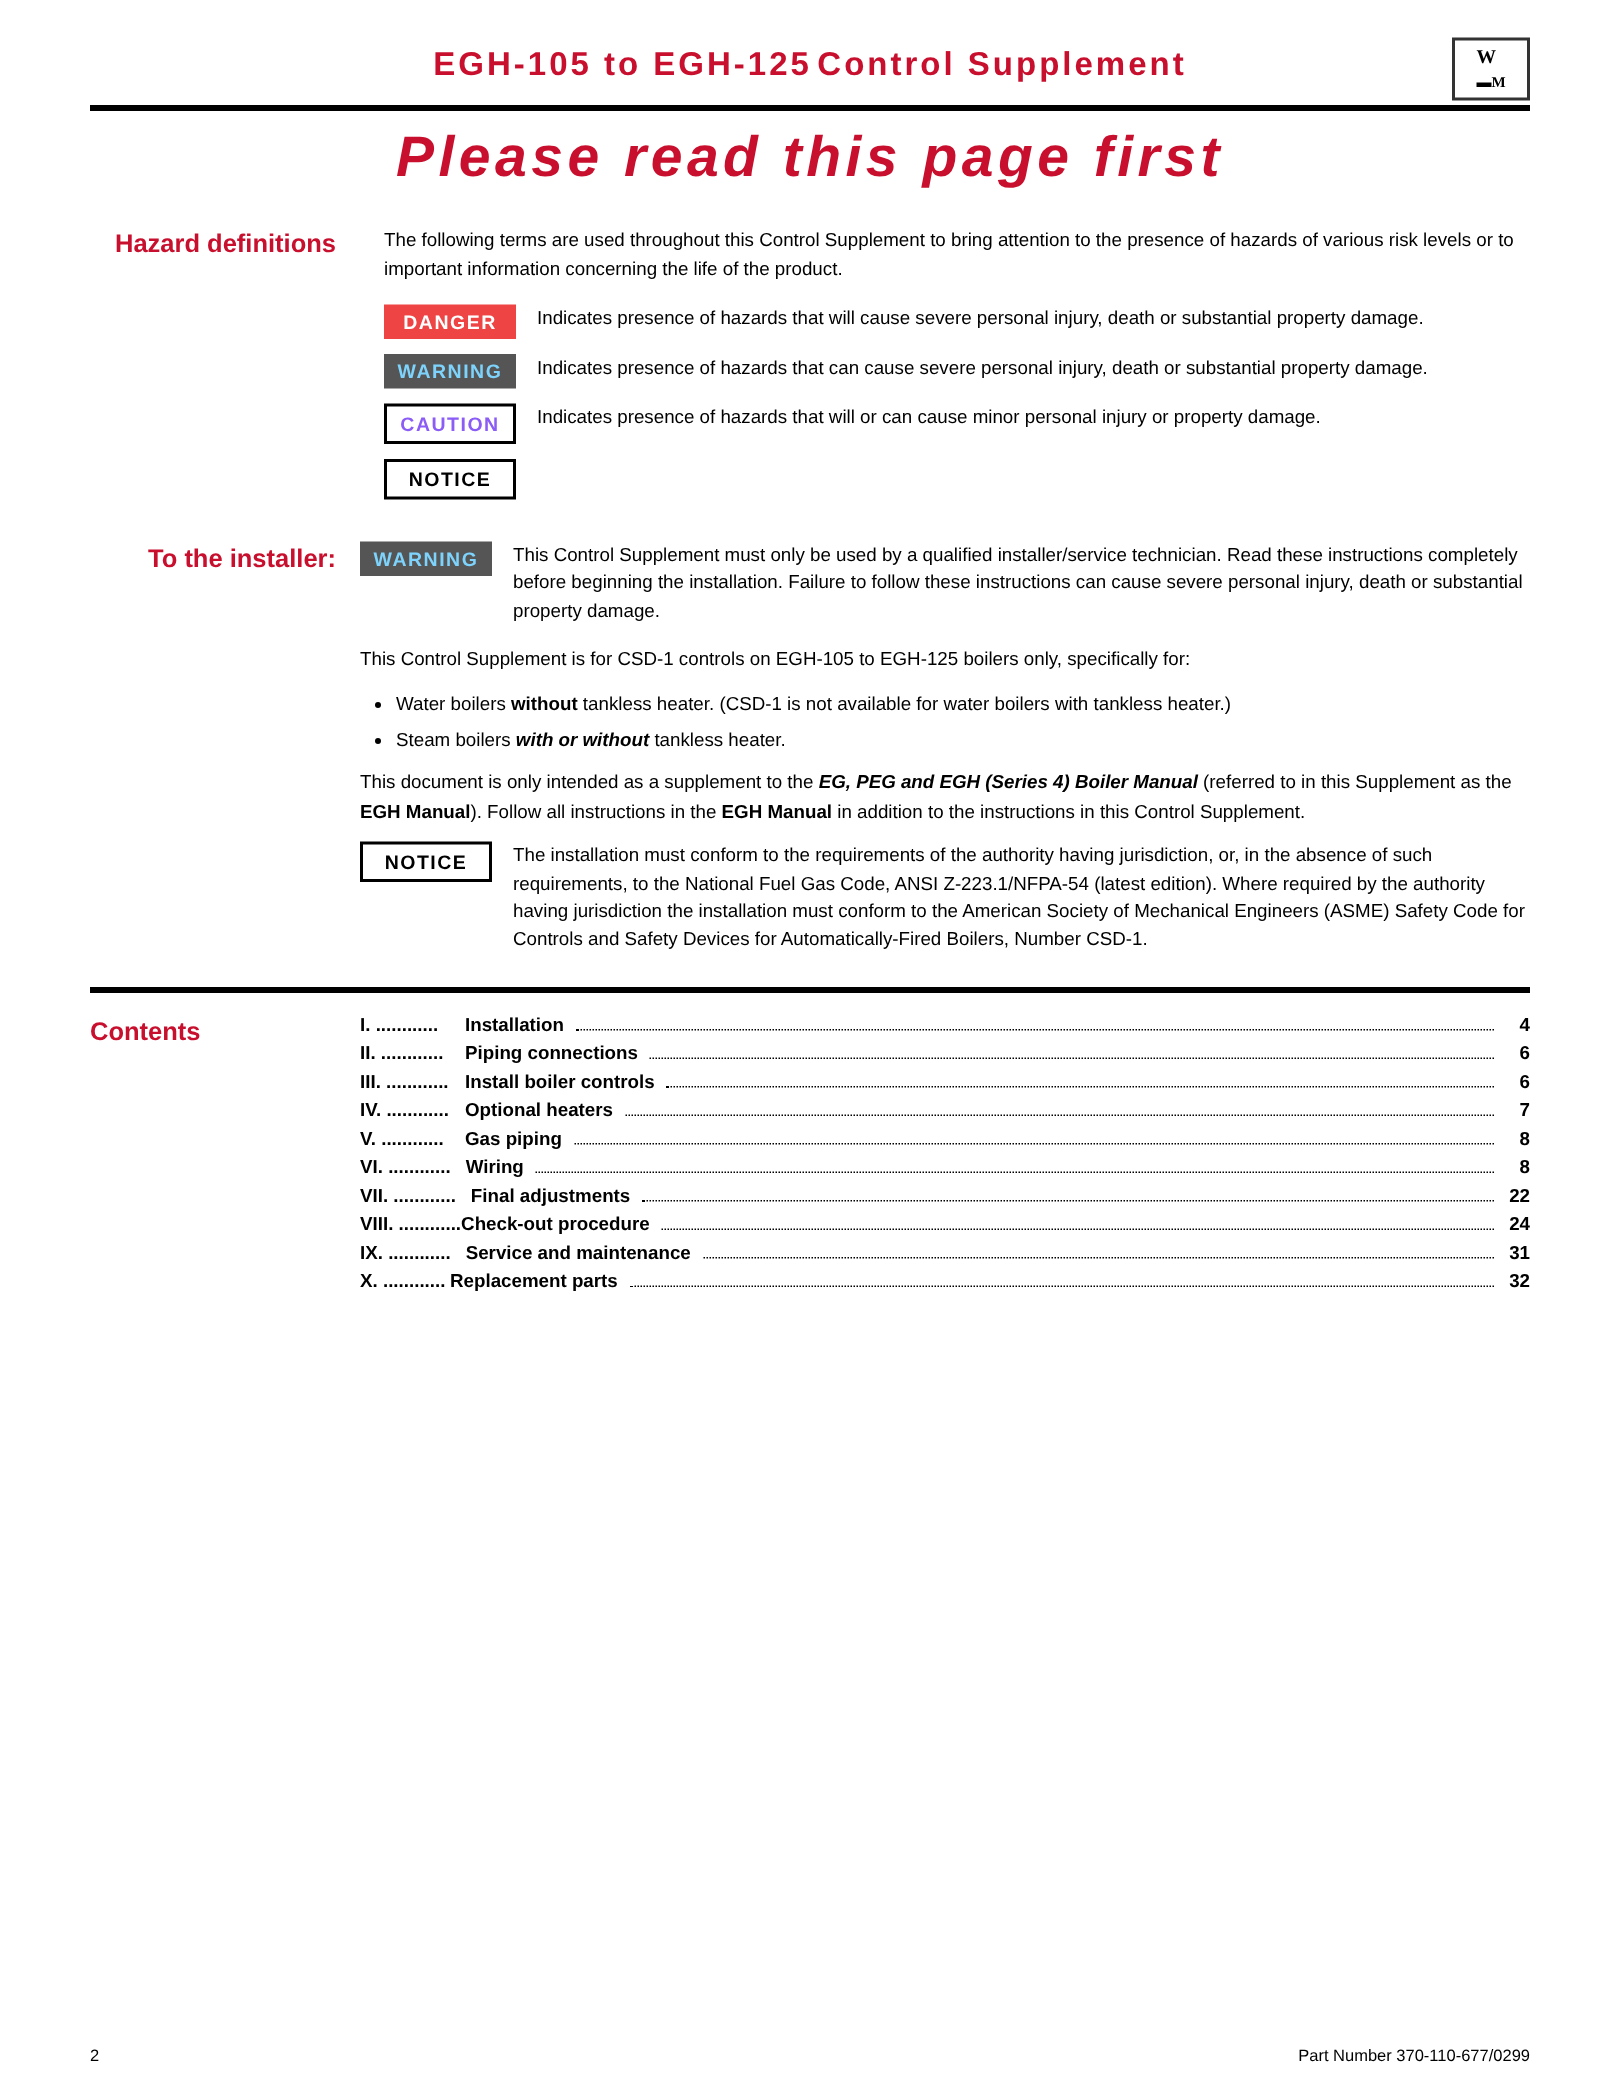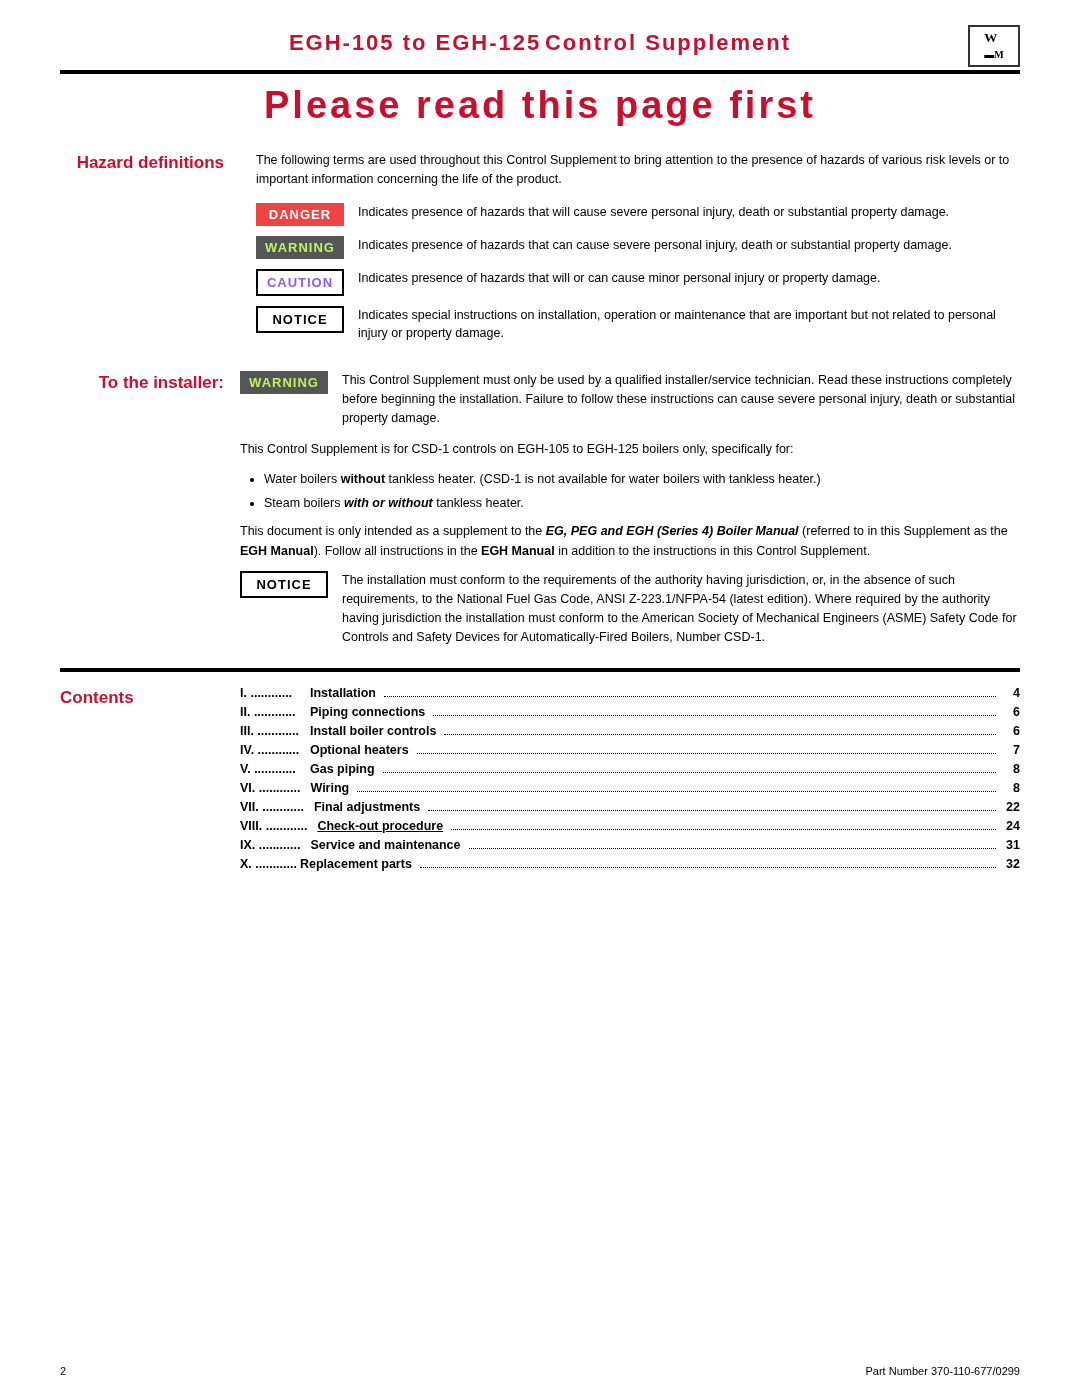--- a/index.html
+++ b/index.html
@@ -52,20 +52,21 @@
     }
 
     
     .main-title {
       text-align: center;
       font-size: 38px;
       font-weight: bold;
       color: #c8102e;
       margin-bottom: 24px;
       letter-spacing: 3px;
+      font-style: italic;
     }
 
     
     .content-area {
       display: flex;
       gap: 16px;
     }
 
     .left-label {
       width: 180px;
@@ -107,21 +108,21 @@
       font-size: 13px;
       letter-spacing: 1px;
       flex-shrink: 0;
     }
     .badge-danger {
       background: #ef4444;
       color: #fff;
     }
     .badge-warning {
       background: #555;
-      color: #bef264;
+      color: #7dd3fc;
     }
     .badge-caution {
       background: #fff;
       color: #8b5cf6;
       border: 2px solid #000;
     }
     .badge-notice {
       background: #fff;
       color: #000;
       border: 2px solid #000;
@@ -292,21 +293,20 @@
       <span class="badge-desc">Indicates presence of hazards that can cause severe personal injury, death or substantial property damage.</span>
     </div>
 
     <div class="badge-row">
       <div class="badge badge-caution">CAUTION</div>
       <span class="badge-desc">Indicates presence of hazards that will or can cause minor personal injury or property damage.</span>
     </div>
 
     <div class="badge-row">
       <div class="badge badge-notice">NOTICE</div>
-      <span class="badge-desc">Indicates special instructions on installation, operation or maintenance that are important but not related to personal injury or property damage.</span>
     </div>
   </div>
 </div>
 
 <div class="installer-section" style="margin-top:18px;">
   <div class="installer-left">
     <h2>To the installer:</h2>
   </div>
   <div class="installer-right">
 
@@ -383,21 +383,21 @@
     <span class="contents-page">8</span>
   </div>
         <div class="contents-row">
     <span class="contents-num">VII. ............</span>
     <span class="contents-label" style="margin-left:10px;">Final  adjustments</span>
     <span class="contents-dots"></span>
     <span class="contents-page">22</span>
   </div>
         <div class="contents-row">
     <span class="contents-num">VIII. ............</span>
-    <span class="contents-label" style="margin-left:10px;text-decoration:underline;">Check-out  procedure</span>
+    <span class="contents-label" style="">Check-out  procedure</span>
     <span class="contents-dots"></span>
     <span class="contents-page">24</span>
   </div>
         <div class="contents-row">
     <span class="contents-num">IX. ............</span>
     <span class="contents-label" style="margin-left:10px;">Service  and  maintenance</span>
     <span class="contents-dots"></span>
     <span class="contents-page">31</span>
   </div>
         <div class="contents-row">

